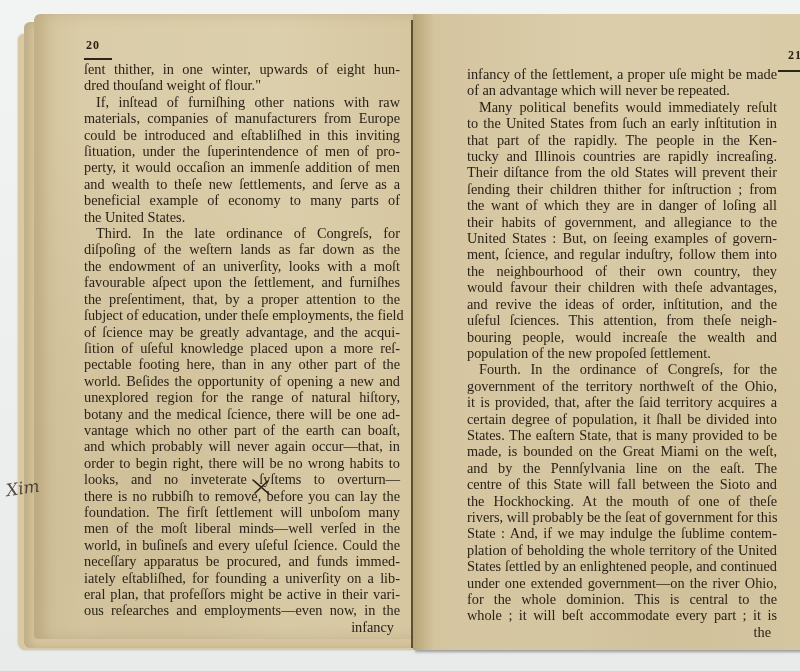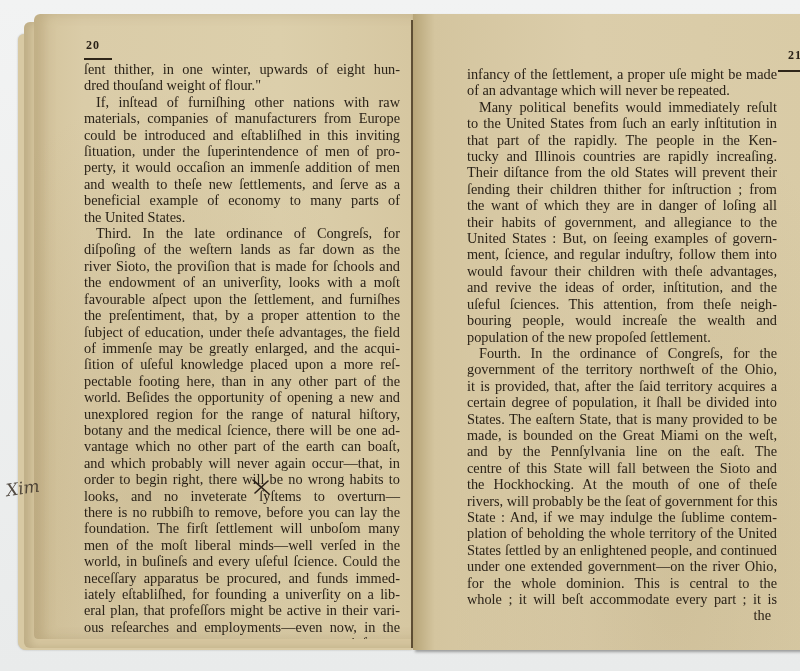--- a/index.html
+++ b/index.html
@@ -158,26 +158,25 @@
       <span class="line indent">If, inſtead of furniſhing other nations with raw</span>
       <span class="line">materials, companies of manufacturers from Europe</span>
       <span class="line">could be introduced and eſtabliſhed in this inviting</span>
       <span class="line">ſituation, under the ſuperintendence of men of pro-</span>
       <span class="line">perty, it would occaſion an immenſe addition of men</span>
       <span class="line">and wealth to theſe new ſettlements, and ſerve as a</span>
       <span class="line">beneficial example of economy to many parts of</span>
       <span class="line last">the United States.</span>
       <span class="line indent" style="font-style: normal;">Third.  In the late ordinance of Congreſs, for</span>
       <span class="line">diſpoſing of the weſtern lands as far down as the</span>
-      <span class="line">river Sioto, the proviſion that is made for ſchools and</span>
       <span class="line">the endowment of an univerſity, looks with a moſt</span>
       <span class="line">favourable aſpect upon the ſettlement, and furniſhes</span>
       <span class="line">the preſentiment, that, by a proper attention to the</span>
-      <span class="line">ſubject of education, under theſe advantages, the field</span>
-      <span class="line">of immenſe may be greatly enlarged, and the acqui-</span>
+      <span class="line">ſubject of education, under theſe employments, the field</span>
+      <span class="line">of ſcience may be greatly advantage, and the acqui-</span>
       <span class="line">ſition of uſeful knowledge placed upon a more reſ-</span>
       <span class="line">pectable footing here, than in any other part of the</span>
       <span class="line">world.  Beſides the opportunity of opening a new and</span>
       <span class="line">unexplored region for the range of natural hiſtory,</span>
       <span class="line">botany and the medical ſcience, there will be one ad-</span>
       <span class="line">vantage which no other part of the earth can boaſt,</span>
       <span class="line">and which probably will never again occur—that, in</span>
       <span class="line">order to begin right, there will be no wrong habits to</span>
       <span class="line">looks, and no inveterate ſyſtems to overturn—</span>
       <span class="line">there is no rubbiſh to remove, before you can lay the</span>
@@ -208,20 +207,21 @@
       <span class="line indent">Many political benefits would immediately reſult</span>
       <span class="line">to the United States from ſuch an early inſtitution in</span>
       <span class="line">that part of the rapidly.   The people in the Ken-</span>
       <span class="line">tucky and Illinois countries are rapidly increaſing.</span>
       <span class="line">Their diſtance from the old States will prevent their</span>
       <span class="line">ſending their children thither for inſtruction ; from</span>
       <span class="line">the want of which they are in danger of loſing all</span>
       <span class="line">their habits of government, and allegiance to the</span>
       <span class="line">United States : But, on ſeeing examples of govern-</span>
       <span class="line">ment, ſcience, and regular induſtry, follow them into</span>
+      <span class="line">the neighbourhood of their own country, they</span>
       <span class="line">would favour their children with theſe advantages,</span>
       <span class="line">and revive the ideas of order, inſtitution, and the</span>
       <span class="line">uſeful ſciences.  This attention, from theſe neigh-</span>
       <span class="line">bouring people, would increaſe the wealth and</span>
       <span class="line last">population of the new propoſed ſettlement.</span>
       <span class="line indent">Fourth.  In the ordinance of Congreſs, for the</span>
       <span class="line">government of the territory northweſt of the Ohio,</span>
       <span class="line">it is provided, that, after the ſaid territory acquires a</span>
       <span class="line">certain degree of population, it ſhall be divided into</span>
       <span class="line">States.  The eaſtern State, that is many provided to be</span>

